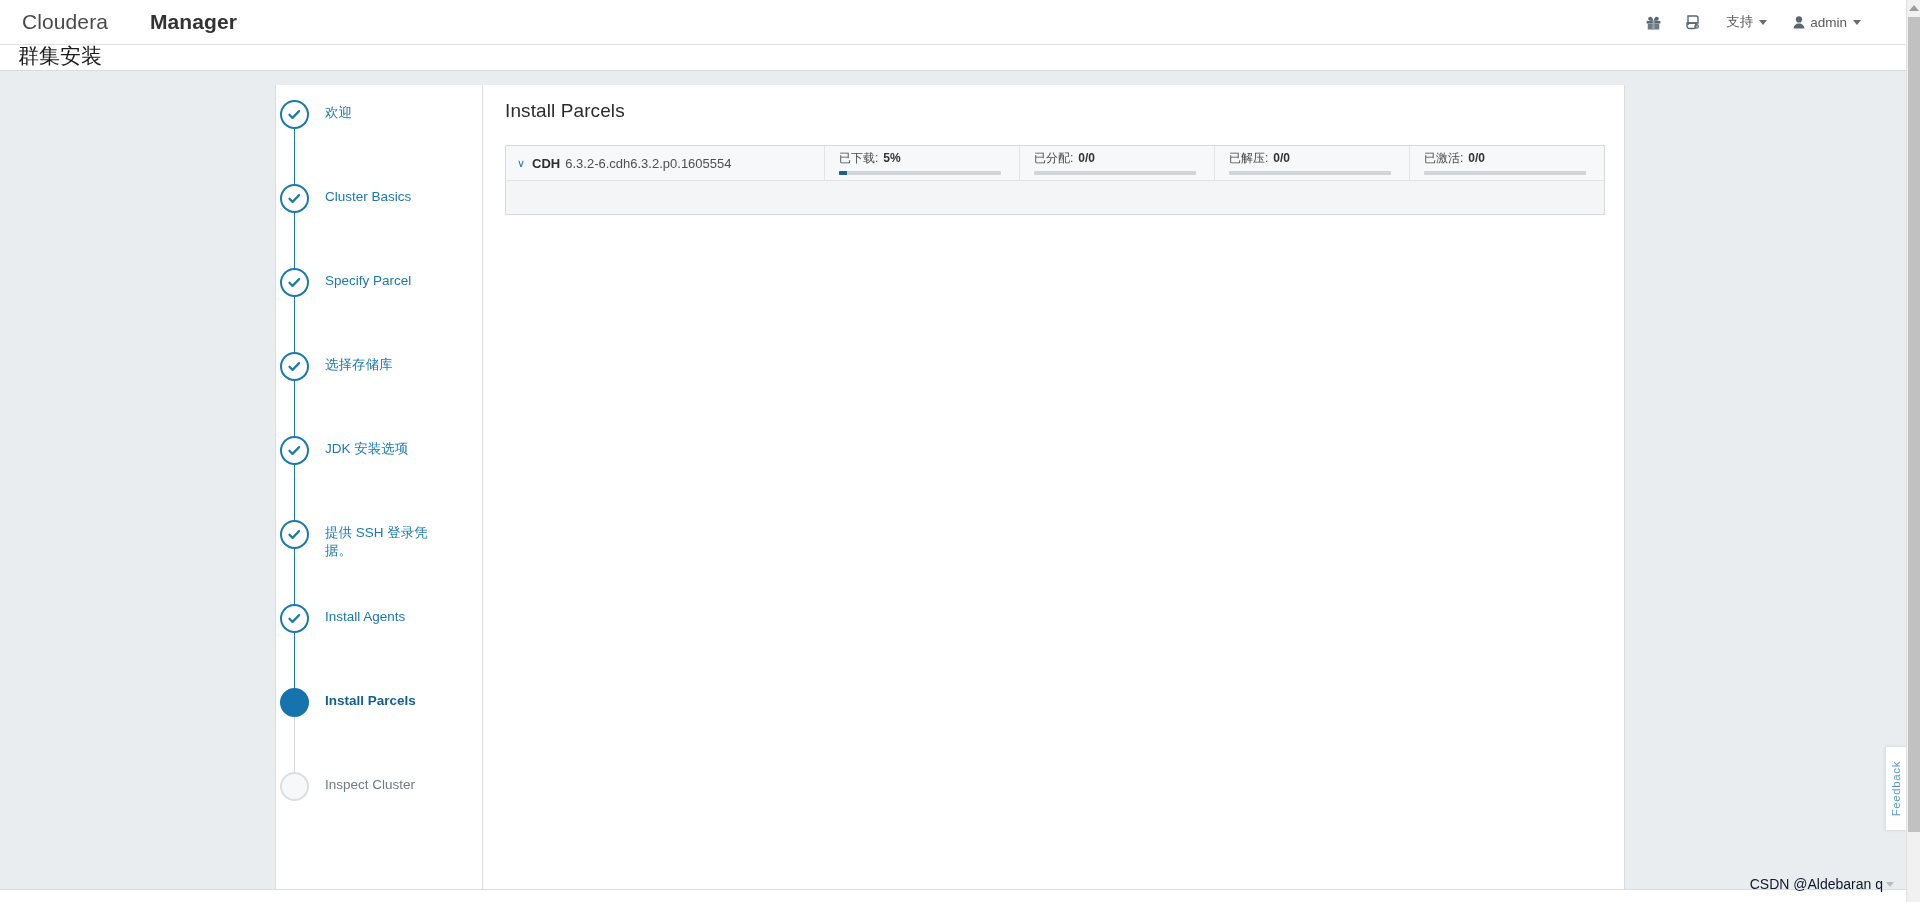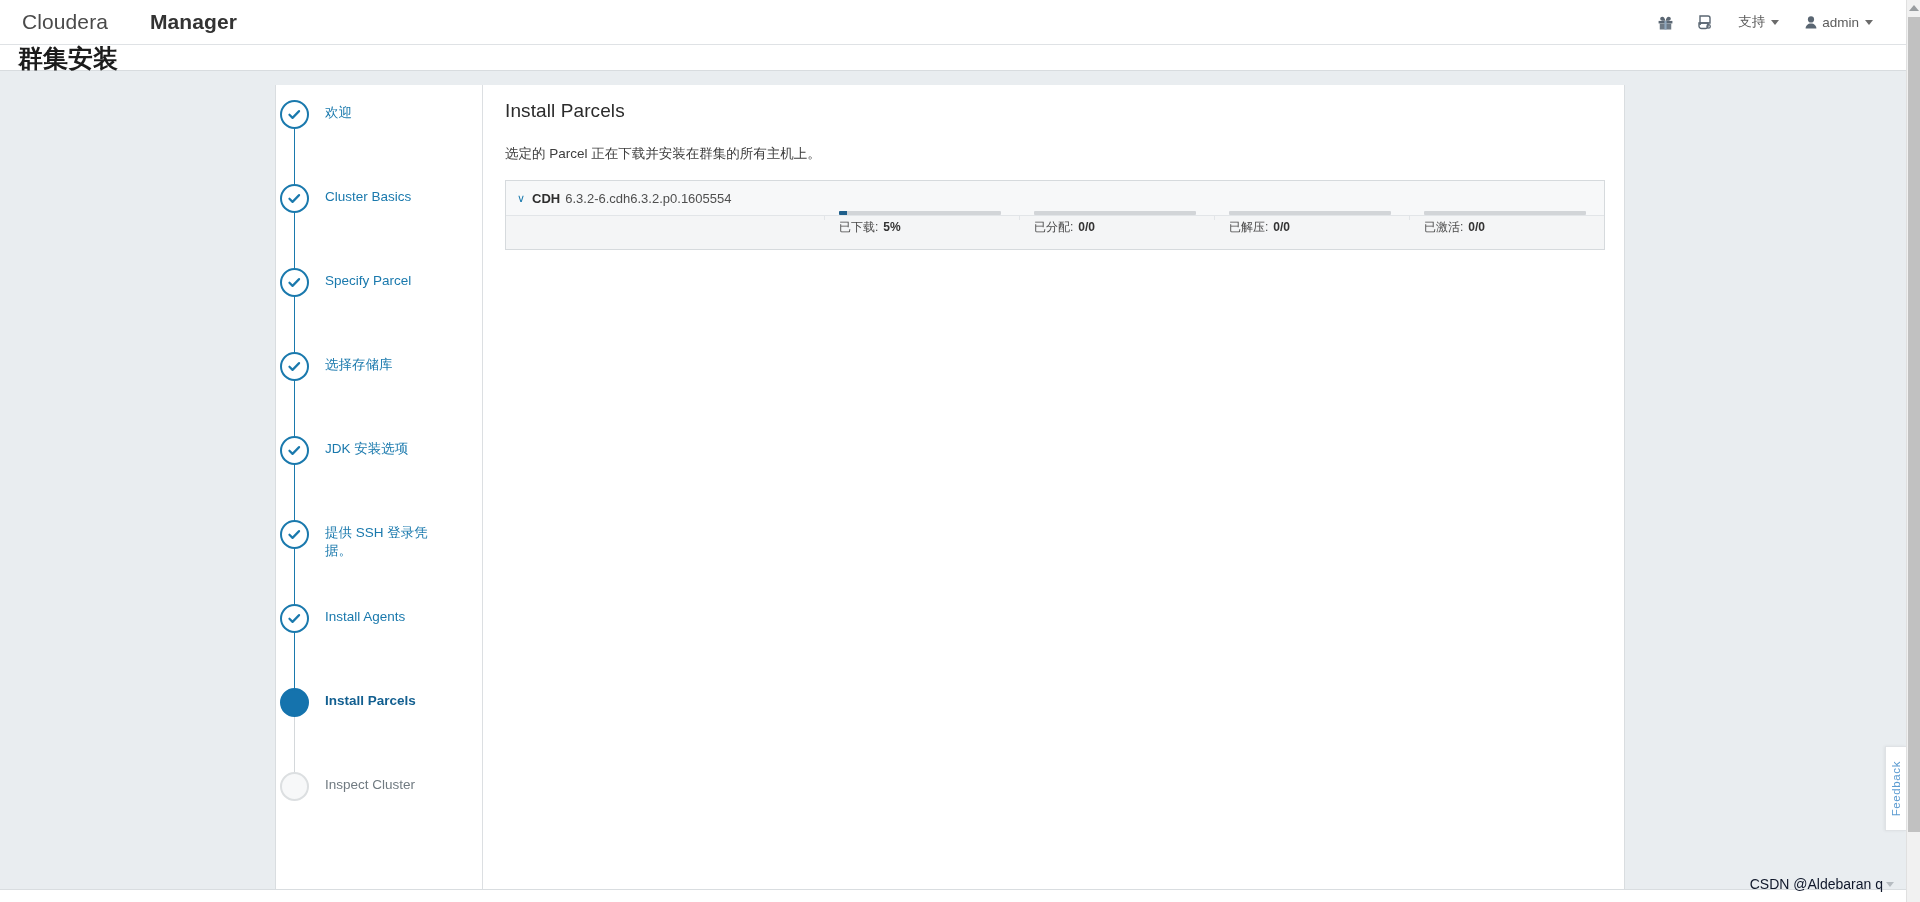--- a/index.html
+++ b/index.html
@@ -41,21 +41,21 @@
   .brand .brand-strong {
     font-weight: 700;
     color: #333333;
     margin-left: 36px;
   }
   .topbar-right {
     margin-left: auto;
     display: flex;
     align-items: center;
     height: 100%;
-    padding-right: 20px;
+    padding-right: 32px;
   }
   .topnav-item {
     display: flex;
     align-items: center;
     height: 100%;
     padding: 0 13px;
     color: #5b5b5b;
     font-size: 13.5px;
     cursor: pointer;
     white-space: nowrap;
@@ -90,23 +90,23 @@
     width: 1906px;
     height: 26px;
     background: #ffffff;
     border-bottom: 1px solid #d8dcdf;
     box-sizing: border-box;
   }
   .page-title {
     position: absolute;
     left: 18px;
     top: -3px;
-    font-size: 25px;
+    font-size: 21px;
     color: #1c1c1c;
-    font-weight: 700;
+    font-weight: 400;
     white-space: nowrap;
   }
 
   
   .wizard-panel {
     position: absolute;
     left: 275px;
     top: 85px;
     width: 1350px;
     height: 804px;
@@ -253,21 +253,20 @@
   }
   .parcel-version {
     color: #4f4f4f;
   }
   .progress-cell {
     flex: 1 1 0;
     position: relative;
     border-left: 1px solid #e2e5e8;
     padding: 5px 18px 0 14px;
     box-sizing: border-box;
-    margin-top: 34px;
   }
   .progress-label {
     font-size: 12px;
     color: #4a4a4a;
     white-space: nowrap;
     line-height: 14px;
   }
   .progress-label .pl-value {
     margin-left: 5px;
     color: #333333;
@@ -537,21 +536,20 @@
 
   <div class="step">
     <div class="step-marker pending"></div>
     <div class="step-label pending">Inspect Cluster</div>
   </div>
 
 </div>
 
 <div class="content">
   <h1 class="content-title">Install Parcels</h1>
-  <p class="content-desc">选定的 Parcel 正在下载并安装在群集的所有主机上。</p>
 
   <div class="parcel-card">
     <div class="parcel-row">
 
       <div class="parcel-name-cell">
         <span class="chevron">∨</span>
         <span class="parcel-name-strong">CDH</span>
         <span class="parcel-version">6.3.2-6.cdh6.3.2.p0.1605554</span>
       </div>
 

